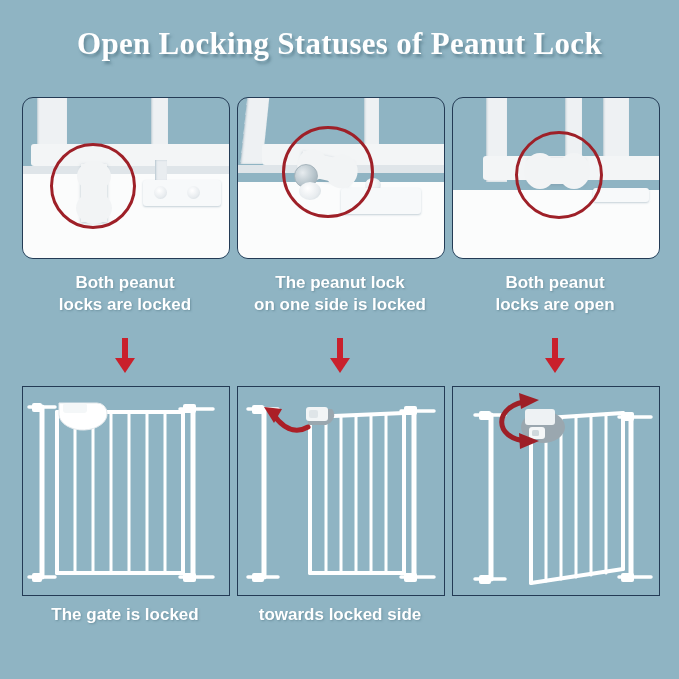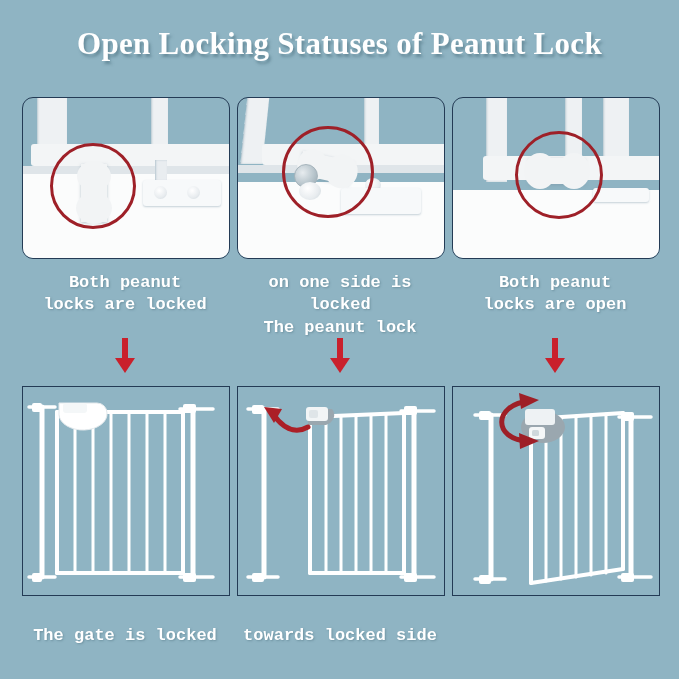--- a/index.html
+++ b/index.html
@@ -110,24 +110,23 @@
   }
 
   
   .caption {
     font-size: 17px;
     font-weight: bold;
     color: #ffffff;
     text-align: center;
     line-height: 1.32;
     text-shadow: 1px 1px 2px rgba(80,115,130,.5);
-    font-family: Liberation Mono, monospace;
   }
   #caption-row-top { top: 272px; }
-  #caption-row-bottom { top: 625px; }
+  #caption-row-bottom { top: 604px; }
   #caption-row-bottom .caption { line-height: 1.3; }
 
   
   #arrow-row { top: 338px; }
   .arrow-cell {
     width: 206px;
     display: flex;
     justify-content: center;
   }
   .down-arrow { width: 22px; height: 36px; display: block; }
@@ -214,22 +213,22 @@
 
 <div class="row" id="caption-row-top">
   <div class="cell">
     <div class="caption">
       <div>Both peanut</div>
       <div>locks are locked</div>
     </div>
   </div>
   <div class="cell">
     <div class="caption">
+      <div>The peanut lock</div>
       <div>on one side is locked</div>
-      <div>The peanut lock</div>
     </div>
   </div>
   <div class="cell">
     <div class="caption">
       <div>Both peanut</div>
       <div>locks are open</div>
     </div>
   </div>
 </div>
 

